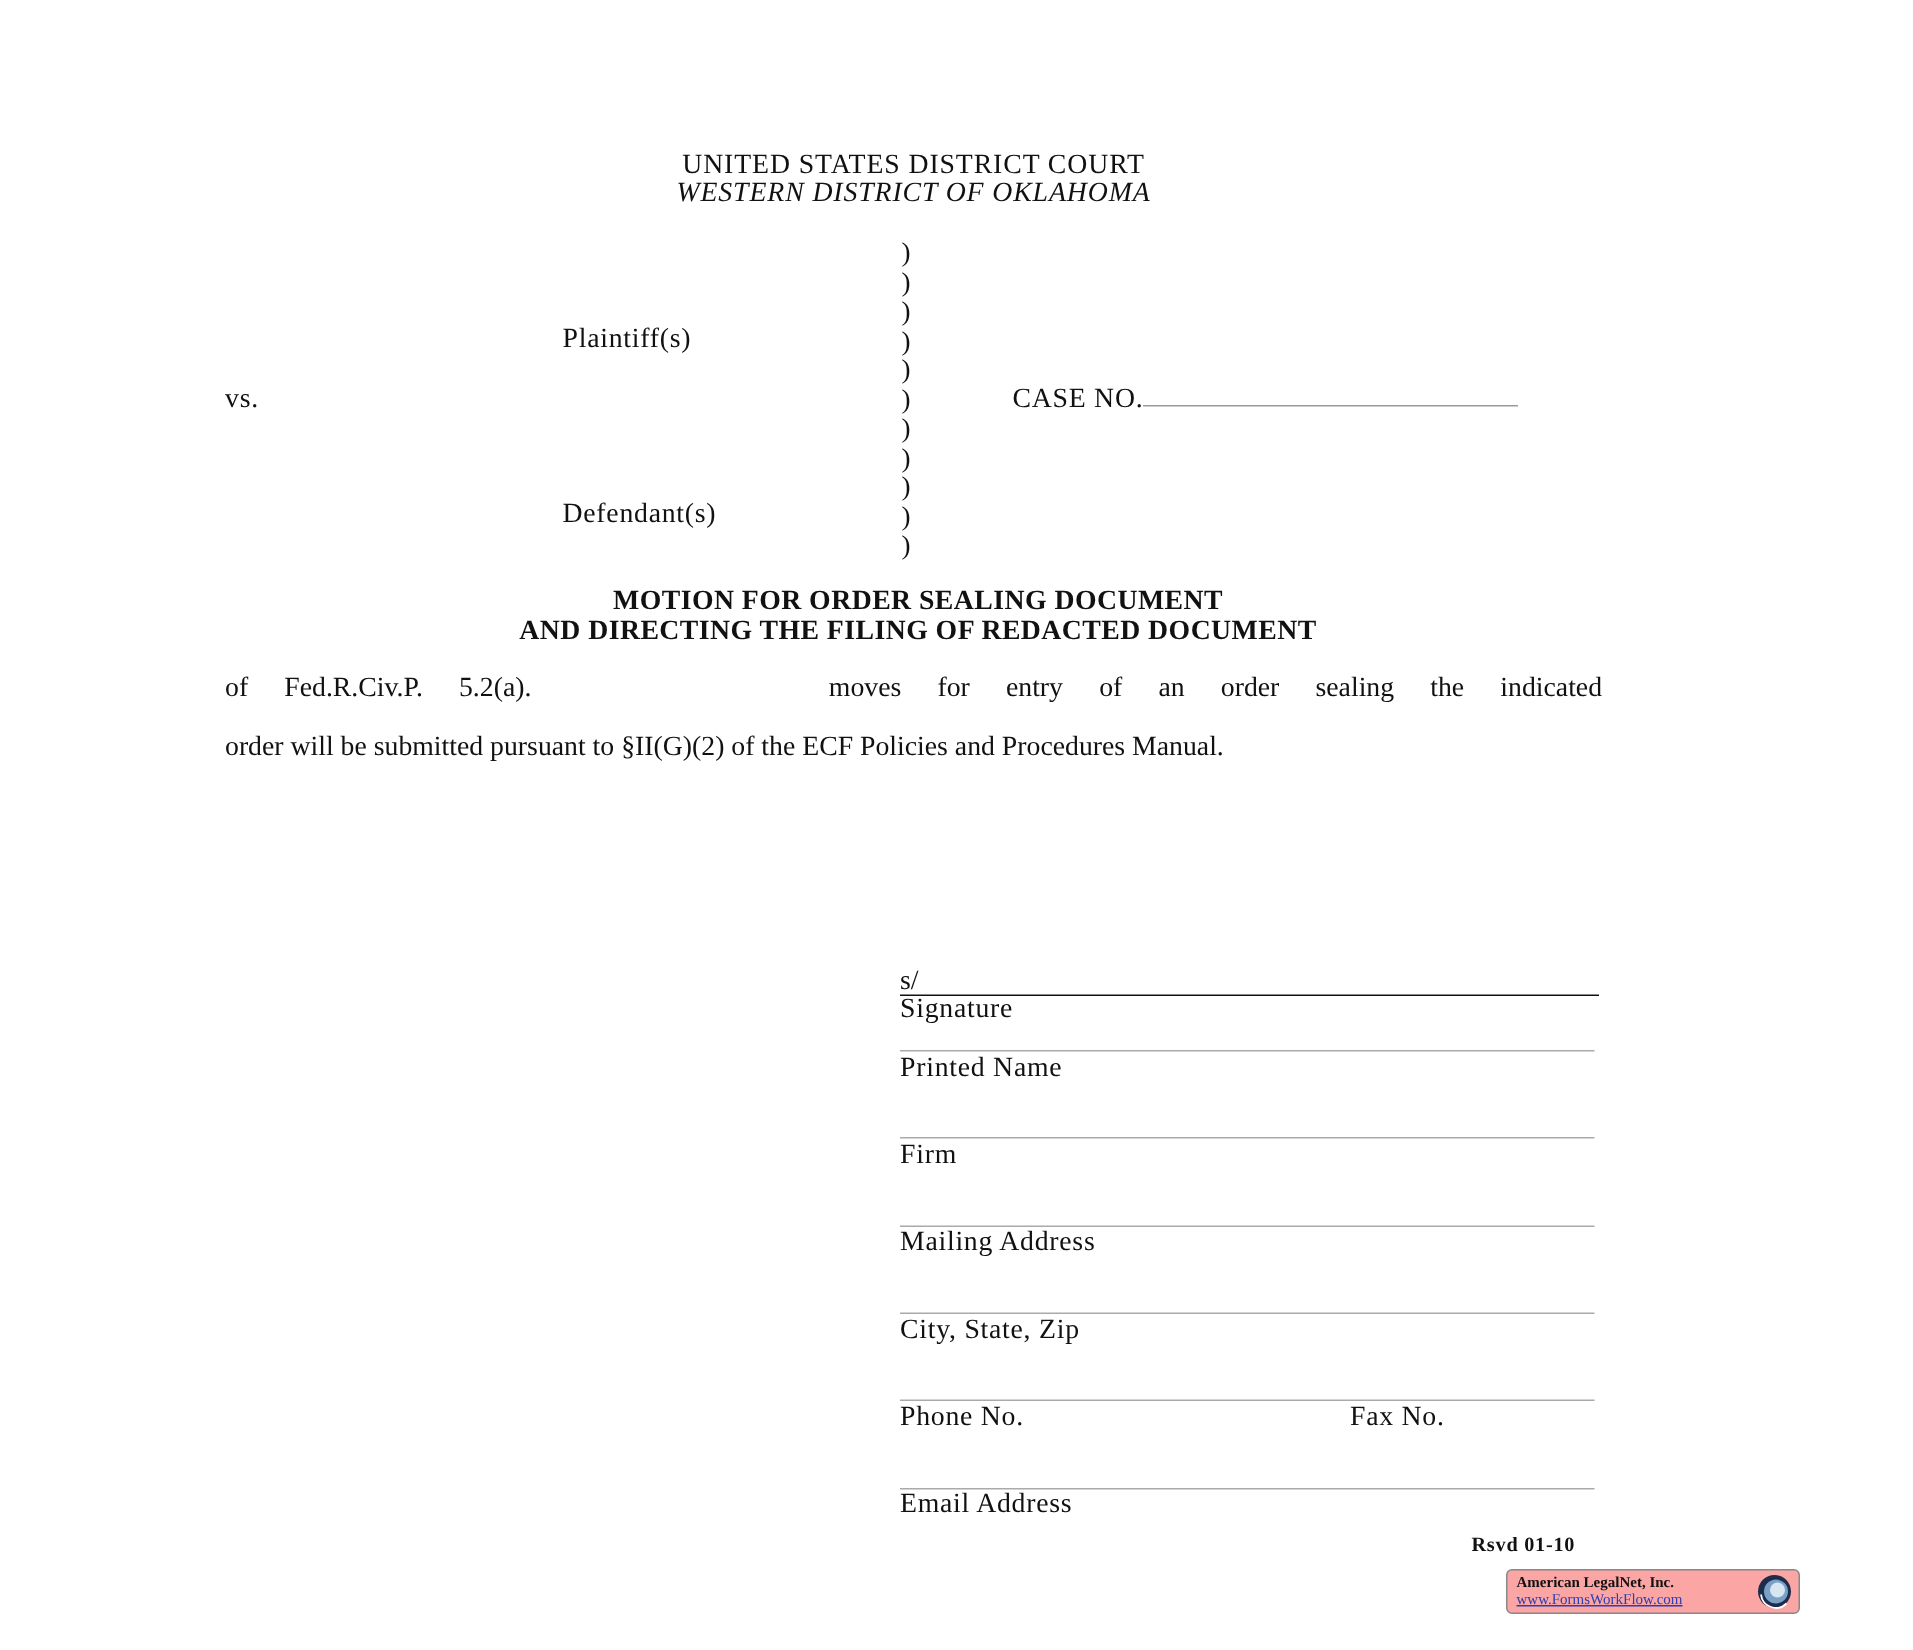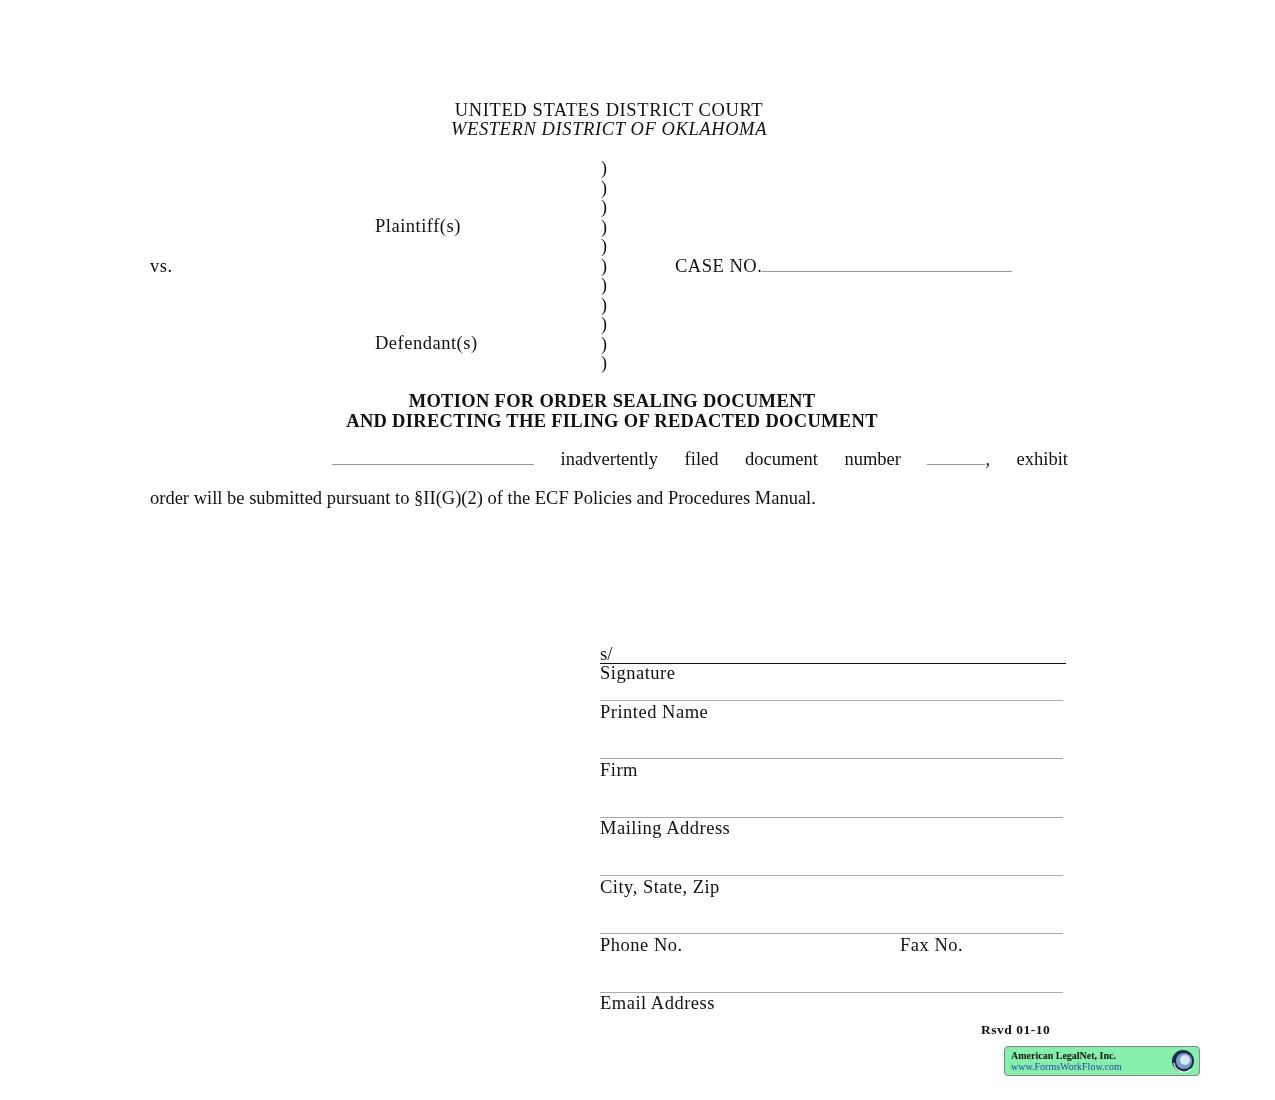--- a/index.html
+++ b/index.html
@@ -14,24 +14,24 @@
     .title { font-weight: bold; font-size: 18.5px; letter-spacing: 0.3px; text-align: center; width: 900px; left: 162px; line-height: 20px; }
     .para { position: absolute; left: 150px; width: 918px; font-size: 18.5px; line-height: 39px; }
     .line { display: block; text-align: justify; text-align-last: justify; height: 39px; }
     .line.last { text-align-last: left; }
     .blank { display: inline-block; border-bottom: 1.5px solid #999; height: 14px; vertical-align: baseline; }
     .gline { position: absolute; left: 600px; width: 463px; border-top: 1.5px solid #aaa; }
     .label { position: absolute; left: 600px; font-size: 18.5px; letter-spacing: 0.5px; }
     .rsvd { font-size: 13.5px; font-weight: bold; letter-spacing: 0.5px; }
     .badge {
       position: absolute; left: 1004px; top: 1046px; width: 194px; height: 28px;
-      border: 1px solid #888; border-radius: 4px; background: #86efac;
+      border: 1px solid #888; border-radius: 4px; background: #fca5a5;
     }
     .badge .b1 { position: absolute; left: 6px; top: 3px; font-size: 10px; font-weight: bold; }
-    .badge .b2 { position: absolute; left: 6px; top: 14px; font-size: 10px; color: #2a3fb0; }
+    .badge .b2 { position: absolute; left: 6px; top: 14px; font-size: 10px; color: #2a3fb0; text-decoration: underline; }
     .badge .globe { position: absolute; right: 4px; top: 2px; width: 24px; height: 24px; }
   </style>
 </head>
 <body>
 
 <div class="abs court" style="top:100px;">UNITED STATES DISTRICT COURT</div>
 <div class="abs court" style="top:119px;font-style:italic;">WESTERN DISTRICT OF OKLAHOMA</div>
 
 <div class="abs cap" style="left:375px; top:216px;">Plaintiff(s)</div>
 <div class="abs cap" style="left:150px; top:256px;">vs.</div>
@@ -53,23 +53,23 @@
 
 <div class="abs cap" style="left:675px; top:256px;">
   <span>CASE NO.</span><span class="blank" style="width:250px;"></span>
 </div>
 
 <div class="abs title" style="top:391px;">MOTION FOR ORDER SEALING DOCUMENT</div>
 <div class="abs title" style="top:411px;">AND DIRECTING THE FILING OF REDACTED DOCUMENT</div>
 
 <div class="para" style="top:440px;">
   <span class="line">
-    <span style="display:inline-block; width:182px;"></span><span class="blank" style="width:202px;"></span>
-    <span>inadvertently filed document number</span>
-    <span class="blank" style="width:58px;"></span><span>, exhibit</span>
+    <span>of Fed.R.Civ.P.  5.2(a).</span>
+    <span style="display:inline-block; width:150px;"></span>
+    <span>moves for entry of an order sealing the indicated</span>
   </span>
   <span class="line last">
     <span>order will be submitted pursuant to §II(G)(2) of the ECF Policies and Procedures Manual.</span>
   </span>
 </div>
 
 <div>
   <div class="abs" style="left:600px; top:644px; width:466px; border-bottom:1.5px solid #111; font-size:18.5px; height:19px;">
     <span>s/</span>
   </div>

